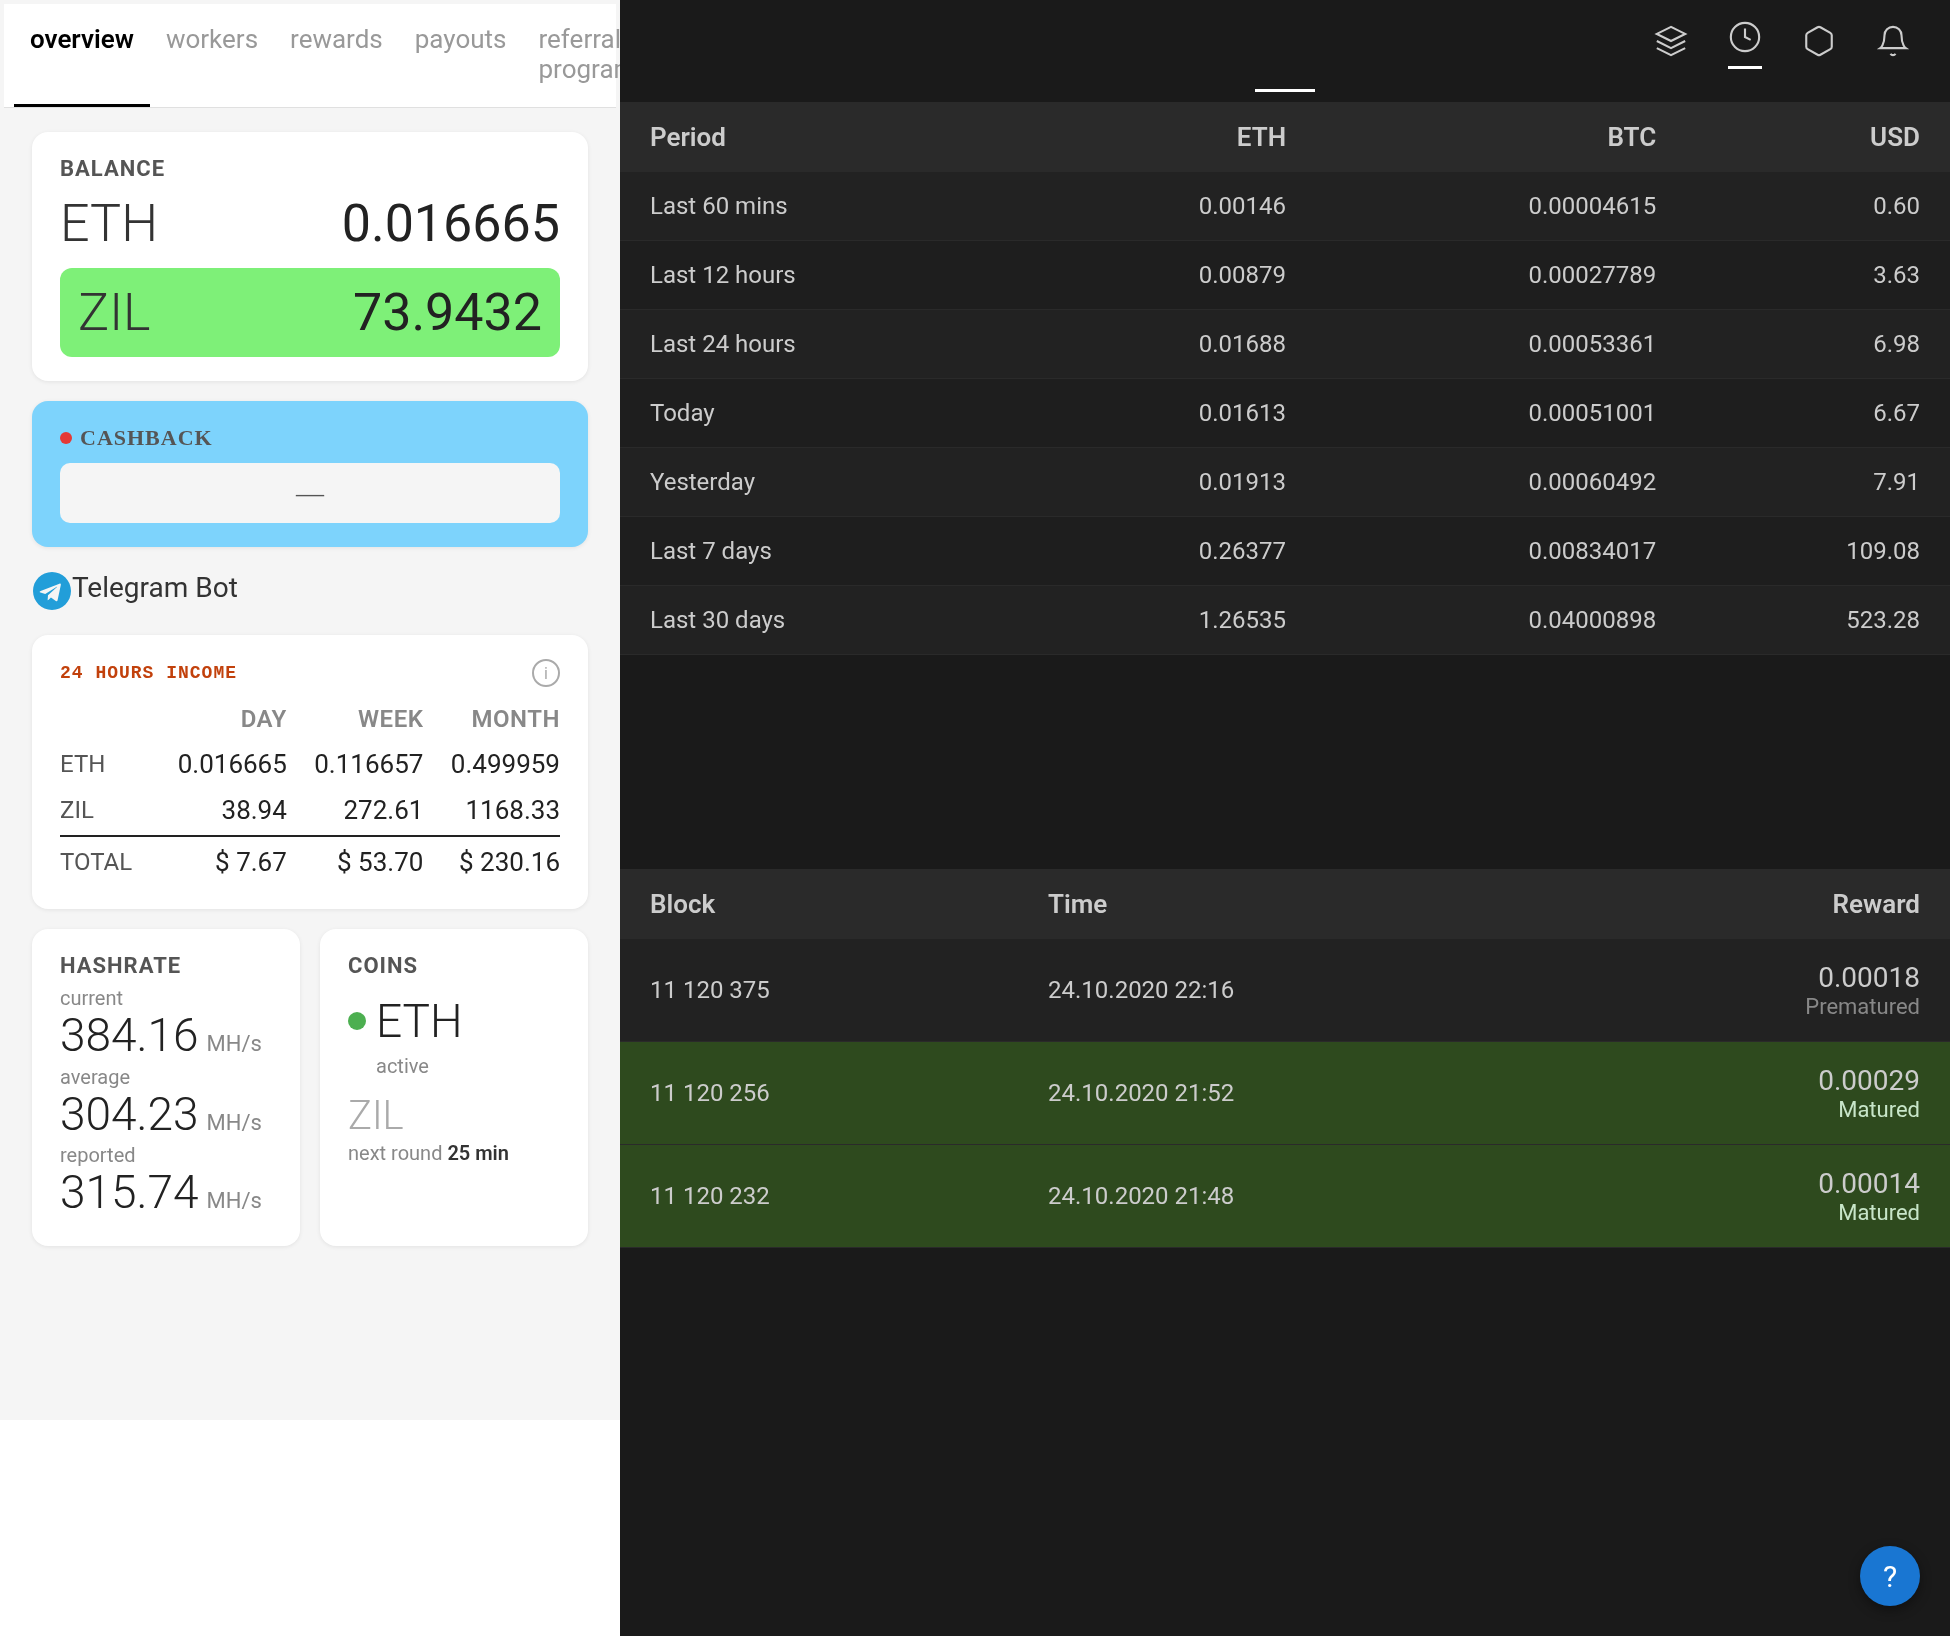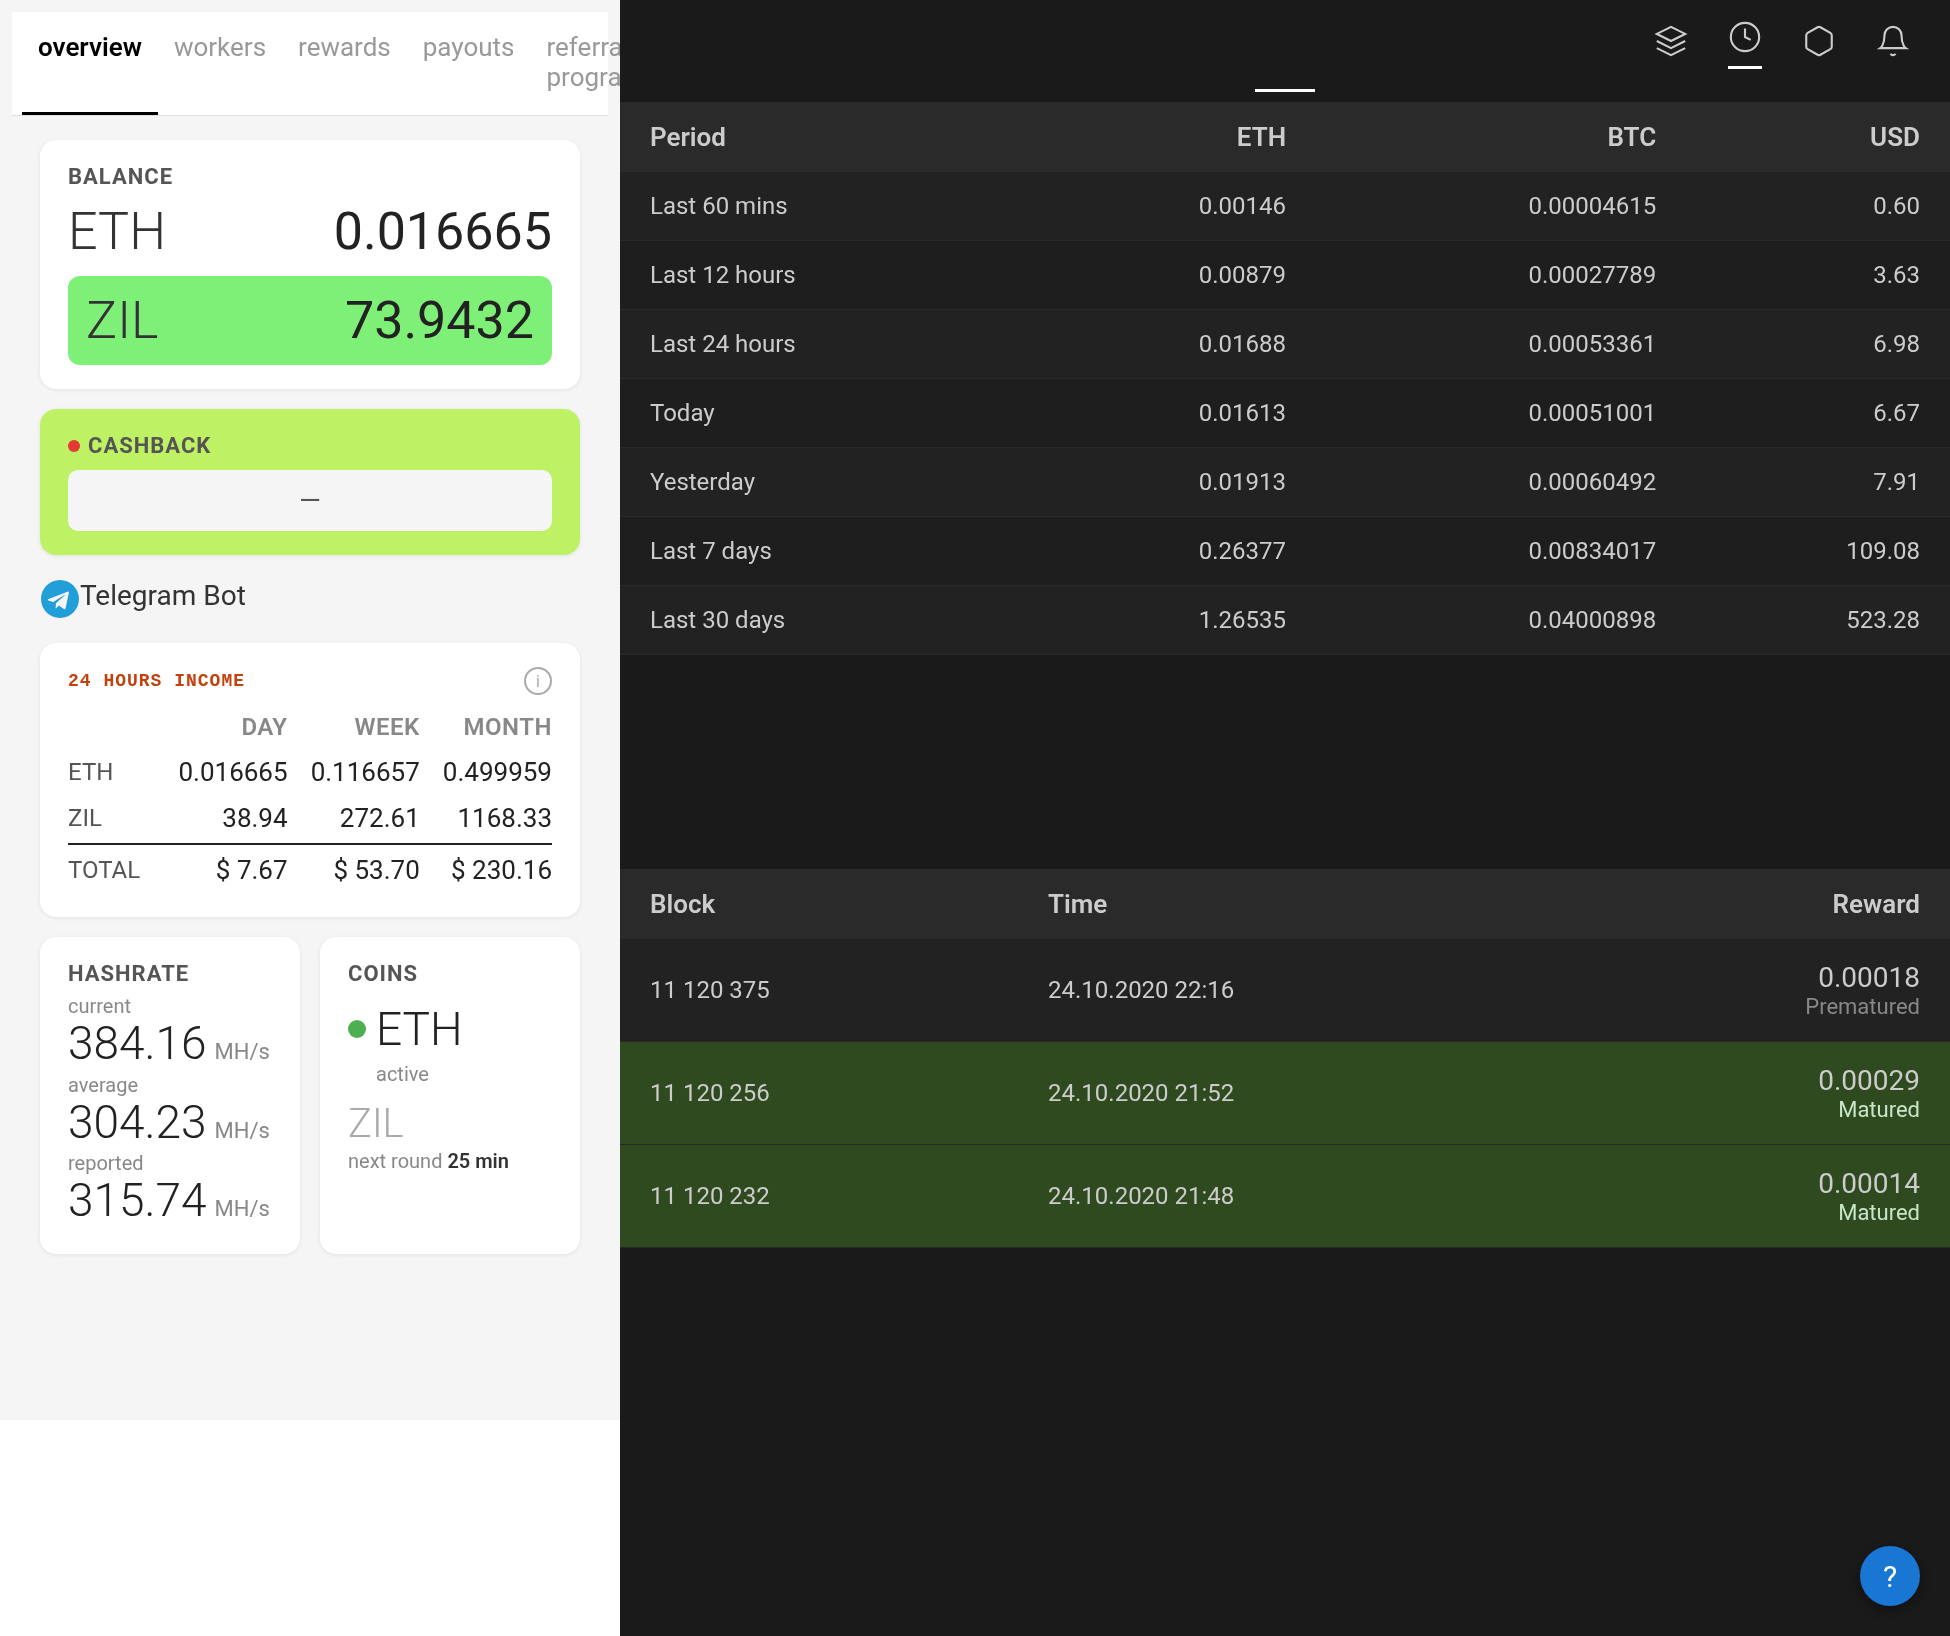--- a/index.html
+++ b/index.html
@@ -9,21 +9,21 @@
       display: flex;
       font-family: -apple-system, BlinkMacSystemFont, 'Segoe UI', Roboto, sans-serif;
       overflow: hidden;
     }
 
     
     .left-panel {
       width: 620px;
       min-width: 620px;
       background: #f5f5f5;
-      padding: 12px;
+      padding: 4px;
       display: flex;
       flex-direction: column;
       height: 1420px;
       overflow: hidden;
     }
 
     
     .nav-tabs {
       display: flex;
       background: #fff;
@@ -97,24 +97,25 @@
       color: #333;
     }
     .balance-zil-amount {
       font-size: 52px;
       font-weight: 400;
       color: #222;
     }
 
     
     .cashback-card {
-      background: #bef264;
+      background: #7dd3fc;
       border-radius: 16px;
       padding: 24px 28px;
       box-shadow: 0 1px 4px rgba(0,0,0,0.08);
+      font-family: Liberation Serif, serif;
     }
     .cashback-header {
       display: flex;
       align-items: center;
       gap: 8px;
       margin-bottom: 12px;
     }
     .cashback-dot {
       width: 12px;
       height: 12px;

